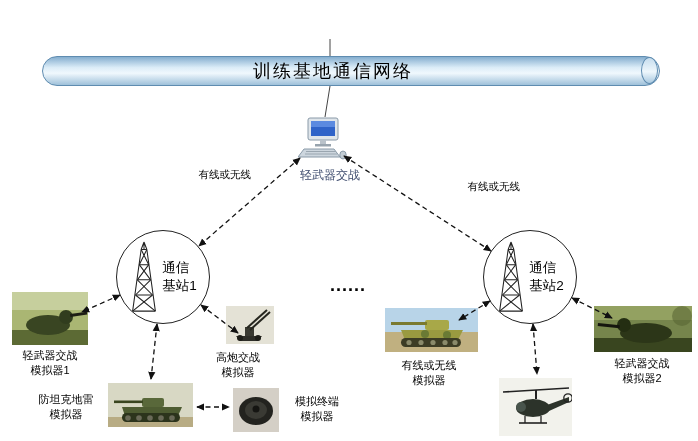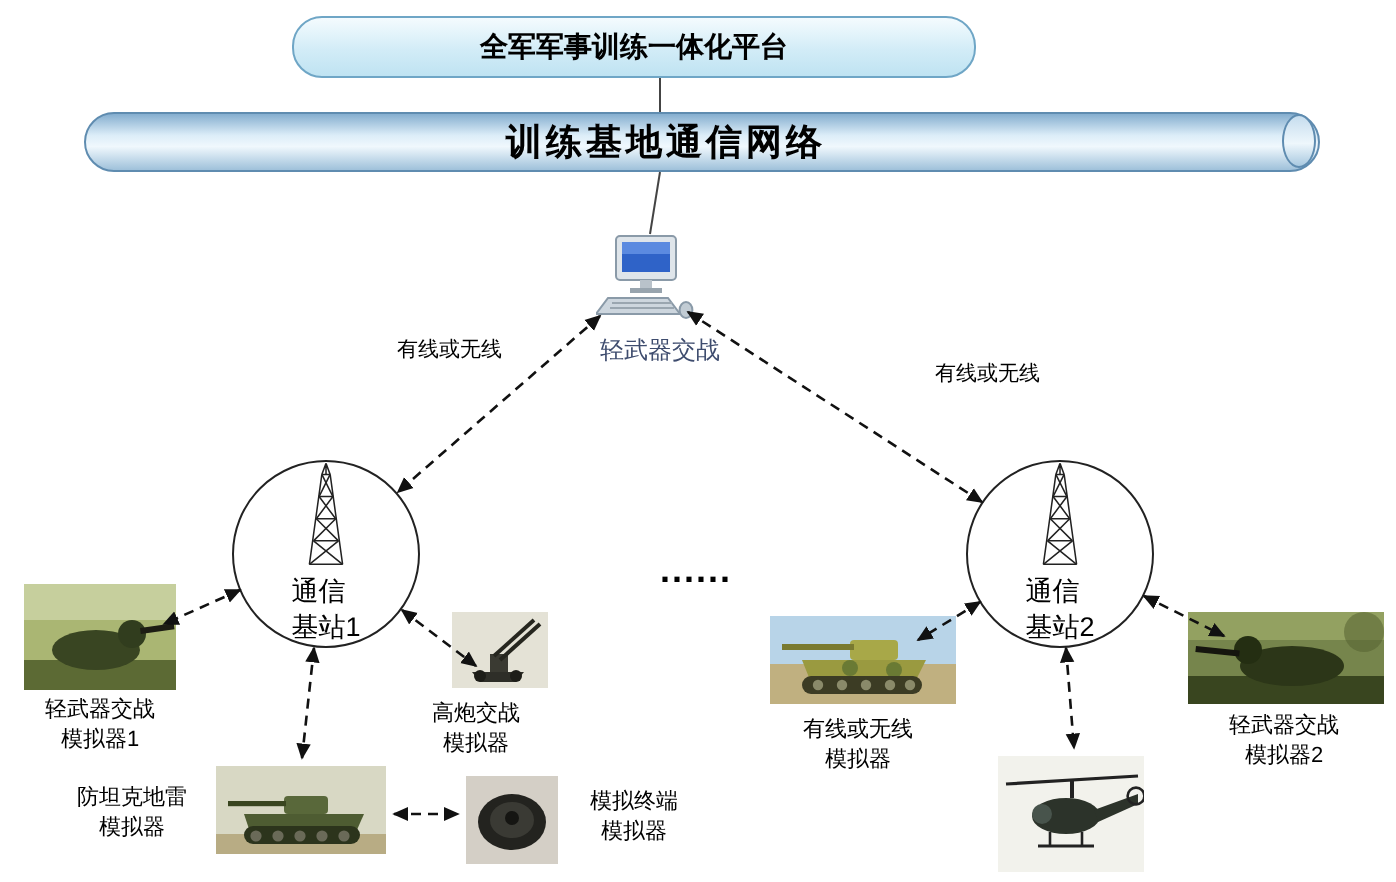--- a/index.html
+++ b/index.html
@@ -15,25 +15,25 @@
     font-size:14px; font-weight:600; }
 
   .pipe { left:42px; top:56px; width:618px; height:30px; z-index:2;
     border:1px solid #5f8cb0; border-radius:15px;
     background:linear-gradient(180deg,#85aecf,#dcedf8 38%,#f0f8fd 58%,#9fc1da); }
   .pipe-cap { position:absolute; right:1px; top:0; width:17px; height:27px;
     border:1px solid #5f8cb0; border-radius:50%;
     background:linear-gradient(180deg,#c6ddee,#eef7fc 55%,#a9c9e0); }
   .pipe-text { position:absolute; left:0; top:0; width:580px; height:27px;
     display:flex; align-items:center; justify-content:center;
-    font-size:18px; font-weight:700; letter-spacing:2px; }
+    font-size:18px; font-weight:400; letter-spacing:2px; }
 
   .station { width:94px; height:94px; border:1px solid #222; border-radius:50%;
     background:#fff; display:flex; align-items:center; justify-content:center;
-    gap:3px; z-index:2;flex-direction:column; }
+    gap:3px; z-index:2; }
   .station-label { font-size:13.5px; line-height:1.35; text-align:left; }
 
   .computer { left:298px; top:117px; width:50px; height:44px; z-index:2; }
   .proc-label { left:262px; top:167px; width:136px; text-align:center;
     font-size:12px; line-height:1.45; color:#3e4c6e; z-index:2; }
   .link-label { font-size:10.5px; text-align:right; z-index:2; }
   .dots { left:316px; top:275px; width:64px; text-align:center;
     font-size:18px; font-weight:800; letter-spacing:1px; z-index:2; }
 
   .photo { z-index:2; line-height:0; }
@@ -41,23 +41,20 @@
 
   .overlay { position:absolute; left:0; top:0; z-index:5; pointer-events:none; }
   .dash { stroke:#111; stroke-width:1.3; stroke-dasharray:5 3.5; }
   .solid { stroke:#444; stroke-width:1; }
 </style>
 </head>
 <body>
 
 <div class="canvas">
 
-  <div class="abs platform">
-    <span>全军军事训练一体化平台</span>
-  </div>
 
   <div class="abs pipe">
     <div class="pipe-cap"></div>
     <div class="pipe-text">训练基地通信网络</div>
   </div>
 
   <div class="abs computer">
     <svg viewBox="0 0 50 44" width="50" height="44">
       <rect x="10" y="1" width="30" height="22" rx="2" fill="#dfe5ea" stroke="#8a9aa8"></rect>
       <rect x="13" y="4" width="24" height="15" fill="#2f63c8"></rect>

